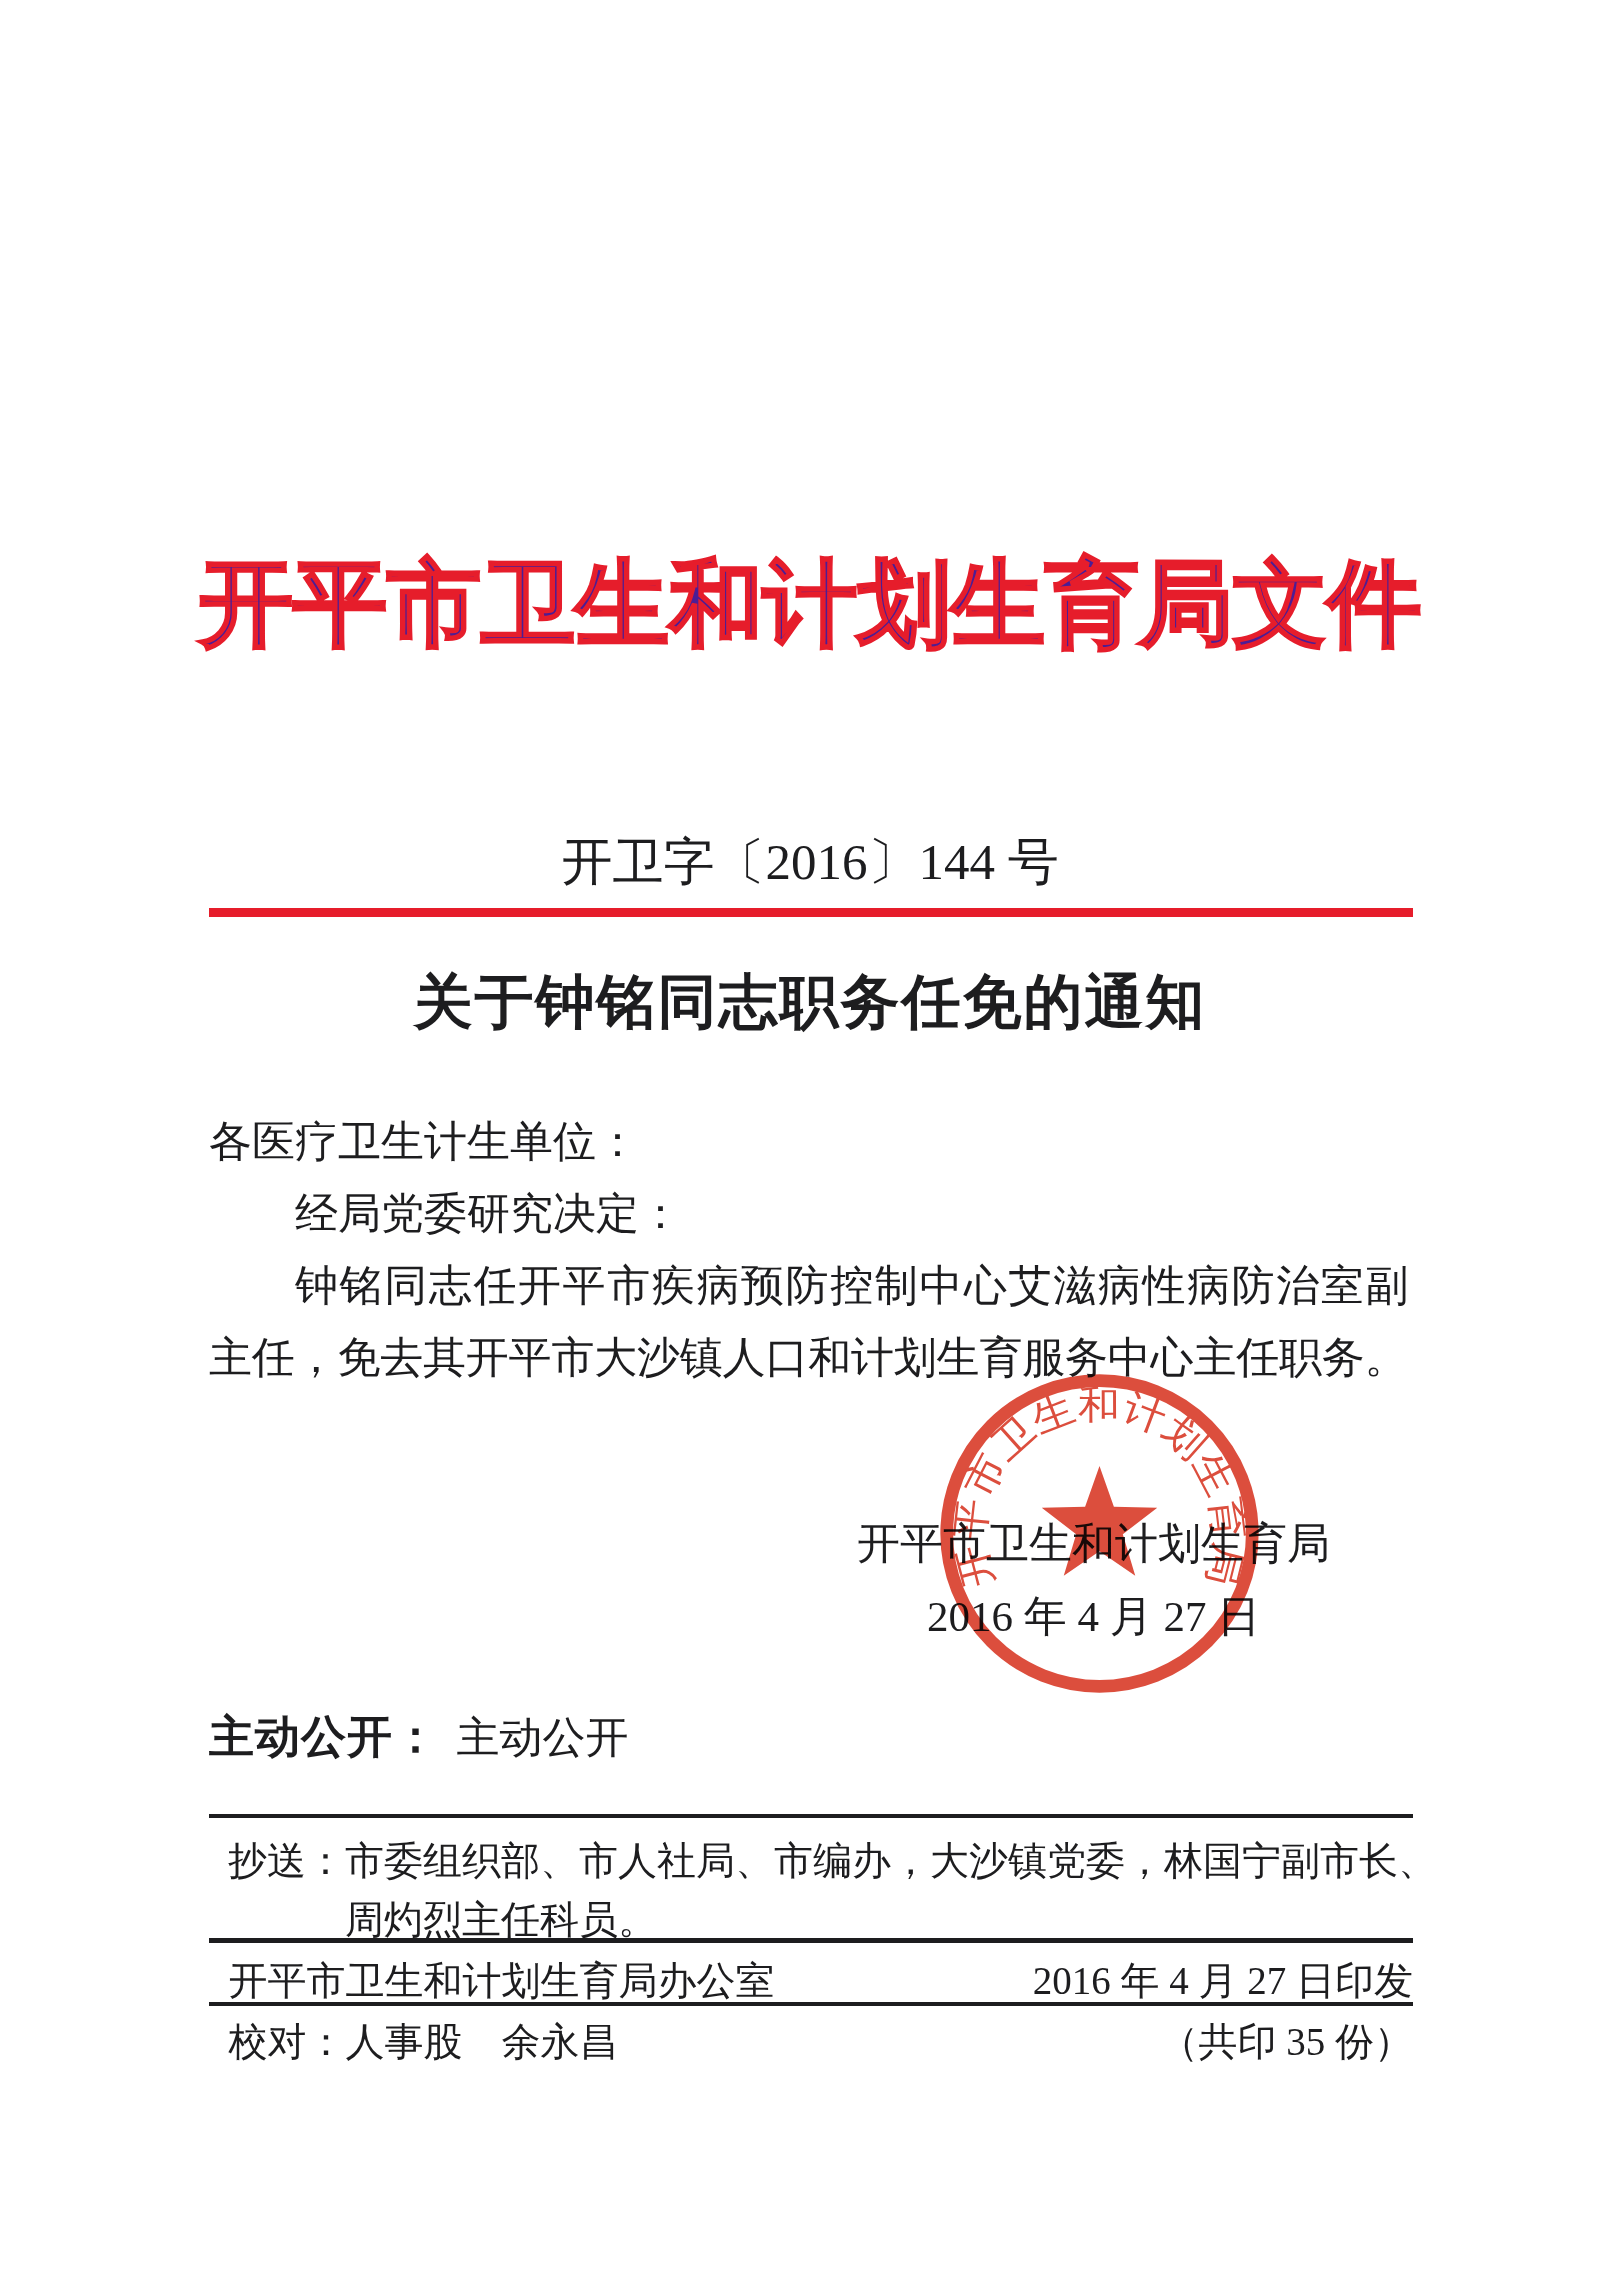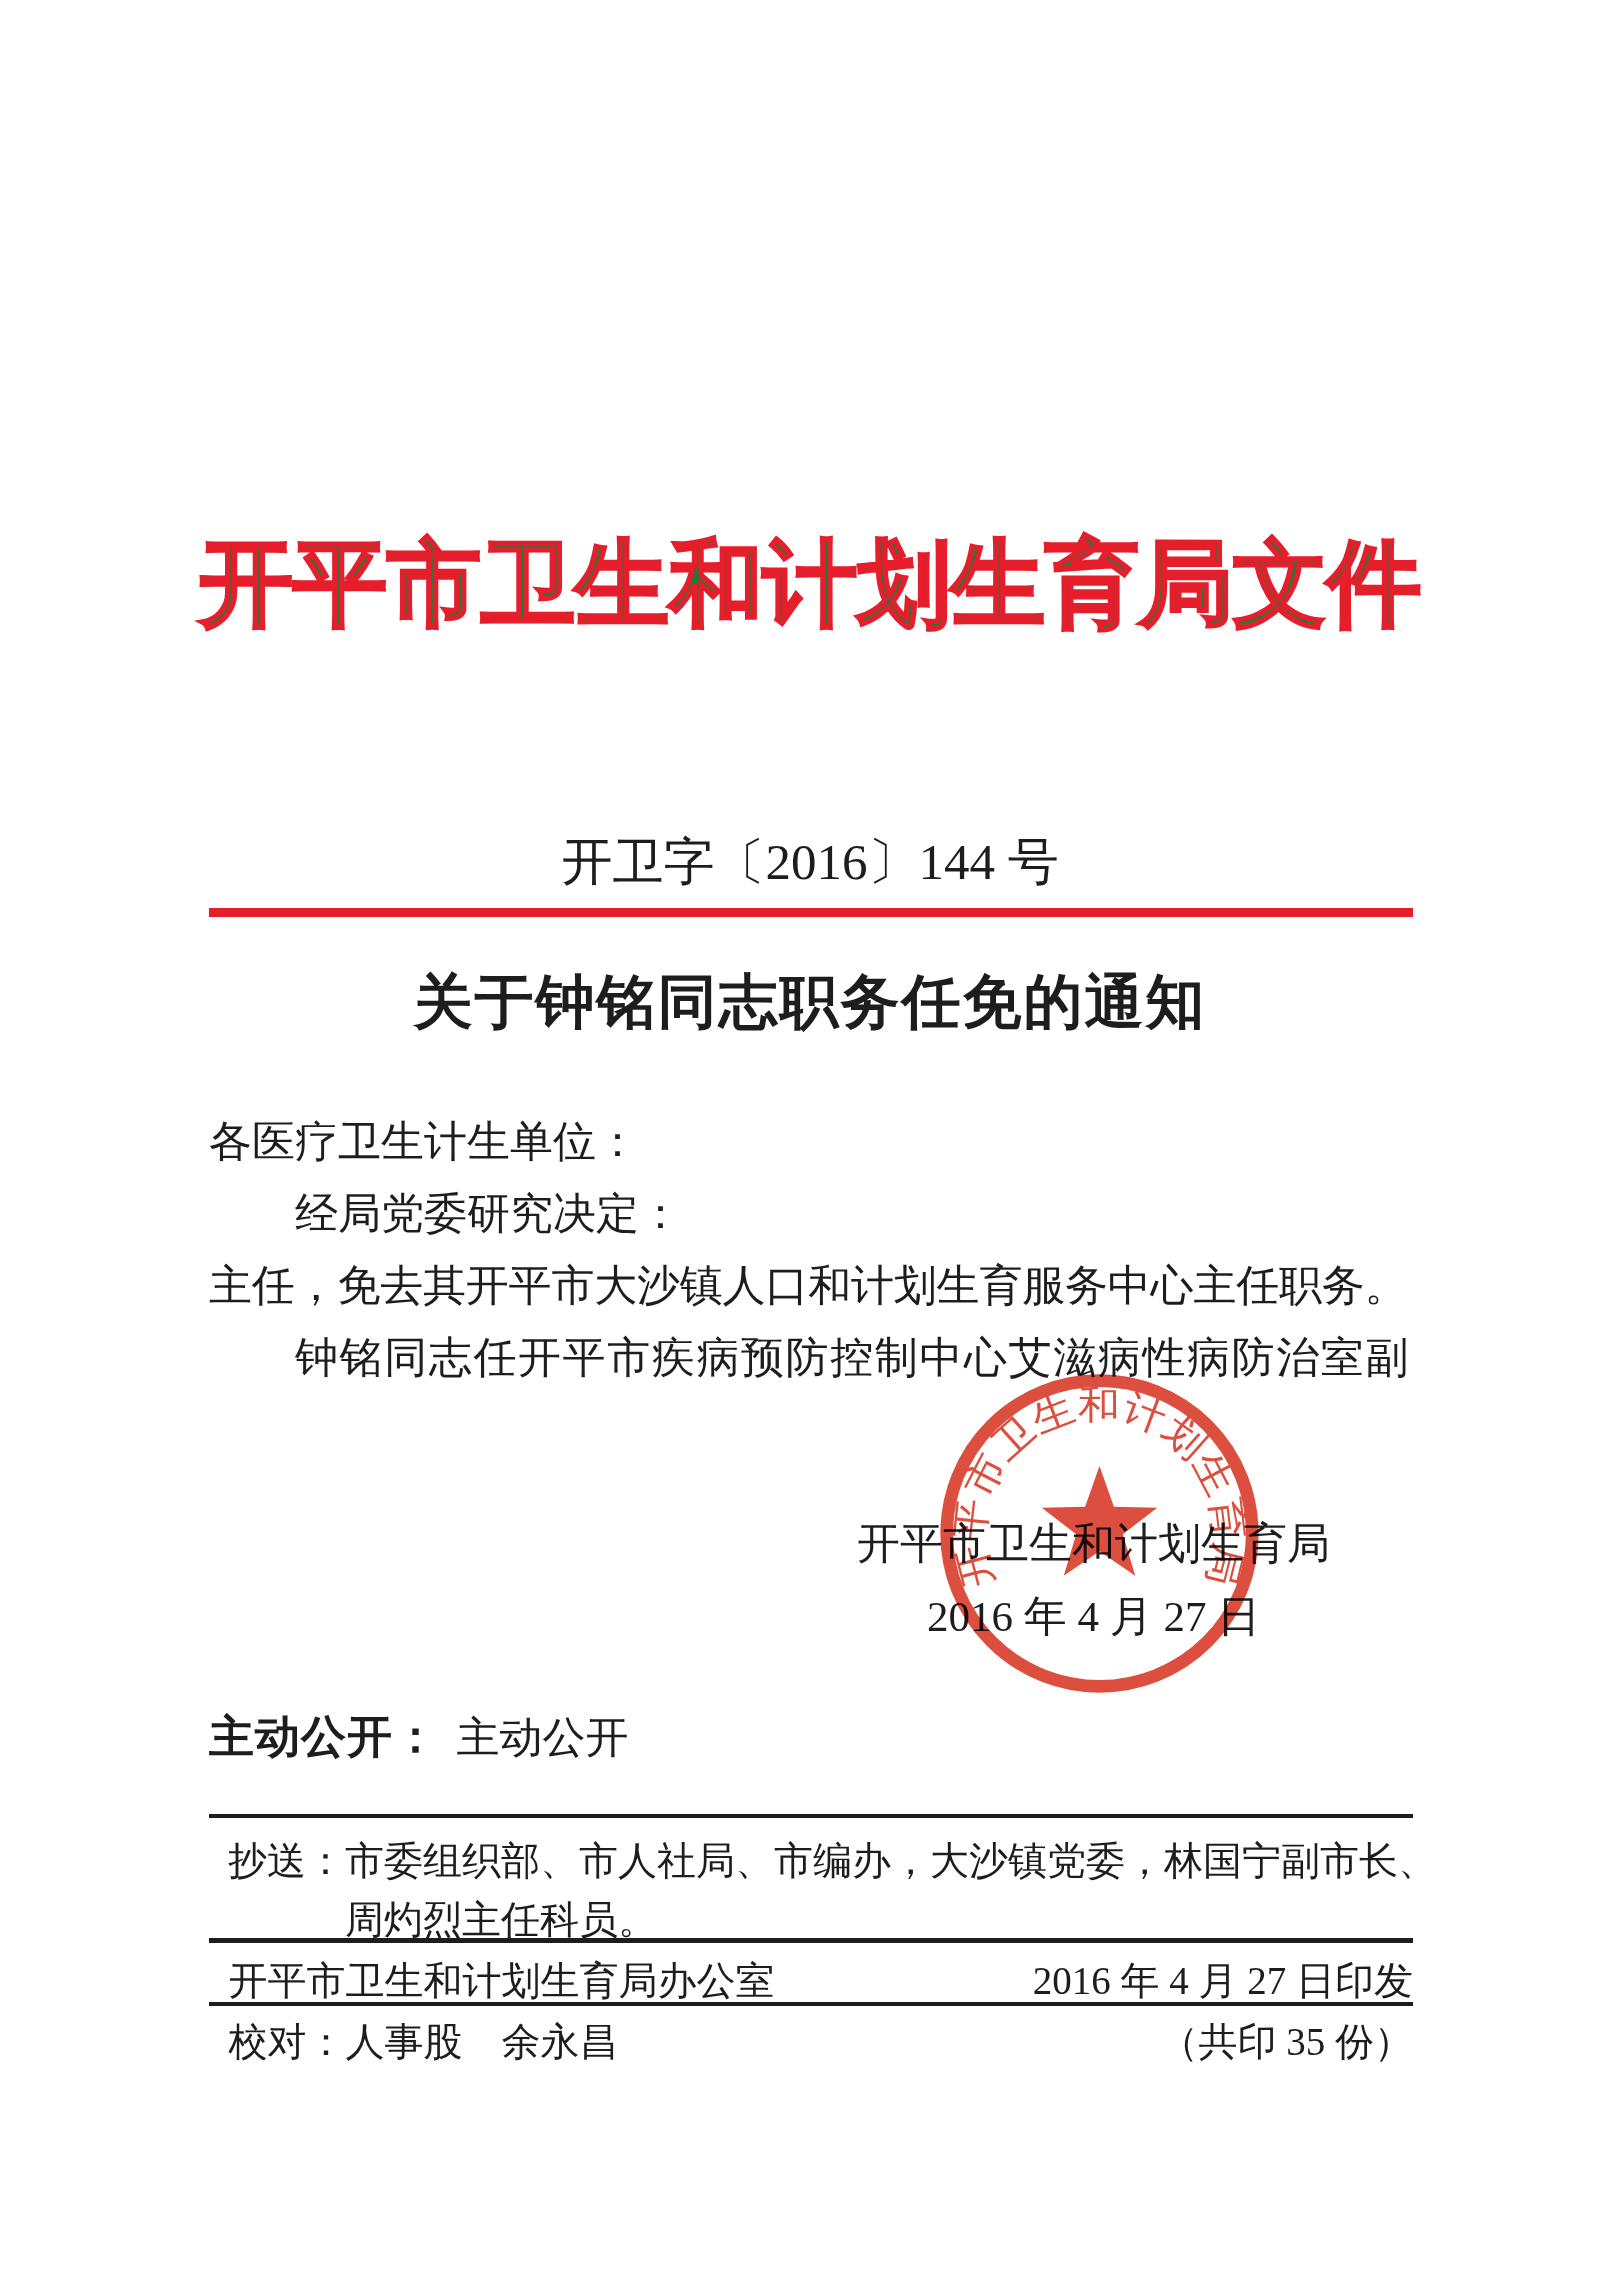--- a/index.html
+++ b/index.html
@@ -7,25 +7,25 @@
     position:relative;
     width:1620px;height:2292px;
     margin:0 auto;
     background:#ffffff;
     font-family:"Liberation Serif","DejaVu Serif",serif;
     color:#1d1d1f;
     overflow:hidden;
   }
   
   .agency-title{
-    position:absolute;left:0;top:525px;width:100%;
+    position:absolute;left:0;top:545px;width:100%;
     text-align:center;
     font-size:94px;line-height:118px;
     font-weight:900;
-    color:#15803d;
+    color:#4c1d95;
     -webkit-text-stroke:2.5px #e61d2b;
     letter-spacing:0px;
     white-space:nowrap;
   }
   .doc-number{
     position:absolute;left:0;top:837px;width:100%;
     text-align:center;
     font-size:51px;line-height:51px;
     white-space:nowrap;
   }
@@ -106,22 +106,22 @@
 
   <div class="doc-number">开卫字〔2016〕144 号</div>
 
   <div class="red-rule"></div>
 
   <h1 class="notice-title">关于钟铭同志职务任免的通知</h1>
 
   <div class="body-block">
     <p>各医疗卫生计生单位：</p>
     <p class="indent">经局党委研究决定：</p>
+    <p class="para-line l1">钟铭同志任开平市疾病预防控制中心艾滋病性病防治室副</p>
     <p class="para-line l2">主任，免去其开平市大沙镇人口和计划生育服务中心主任职务。</p>
-    <p class="para-line l1">钟铭同志任开平市疾病预防控制中心艾滋病性病防治室副</p>
   </div>
 
   <div class="signature">
     <div>开平市卫生和计划生育局</div>
     <div>2016 年 4 月 27 日</div>
   </div>
 
   <svg class="seal" viewBox="0 0 340 340" xmlns="http://www.w3.org/2000/svg" xmlns:xlink="http://www.w3.org/1999/xlink">
     <circle cx="170" cy="170" r="156" fill="none" stroke="#d83a28" stroke-width="13"></circle>
     <polygon fill="#d83a28" points="170,101 184.7,142.8 229,143.8 193.8,170.7 206.5,213.2 170,188 133.5,213.2 146.2,170.7 111,143.8 155.3,142.8"></polygon>

